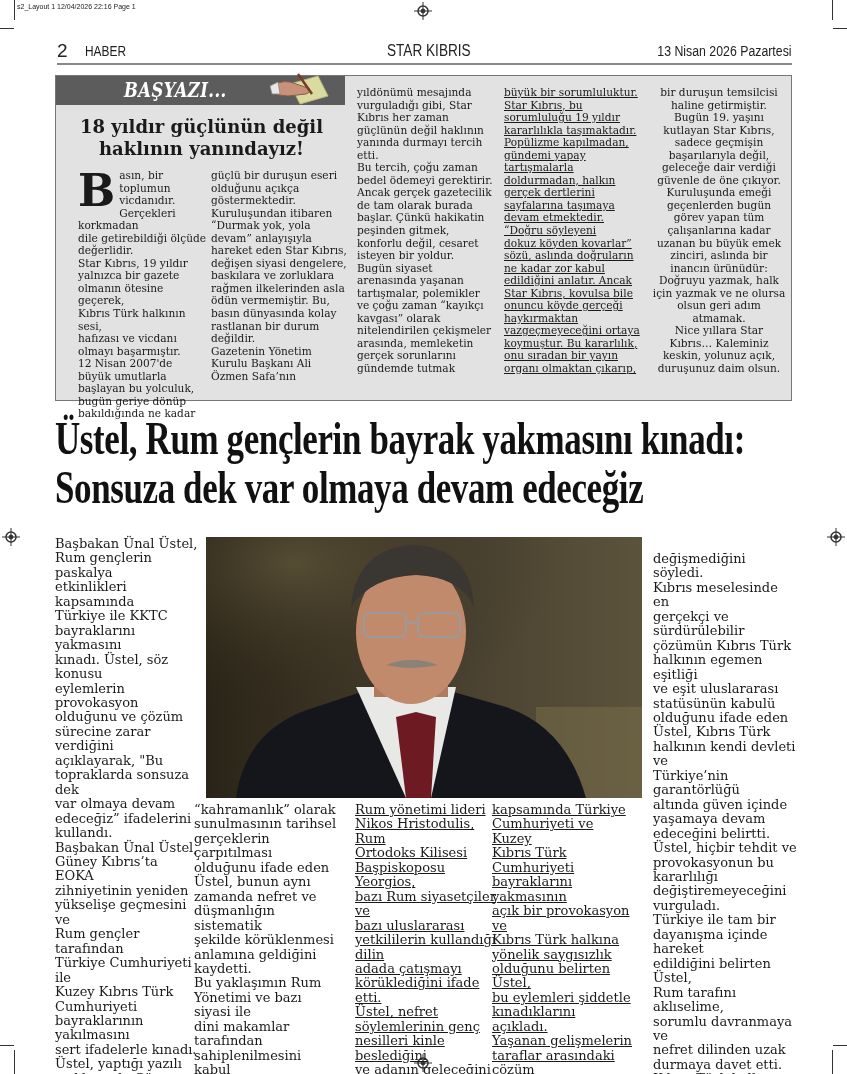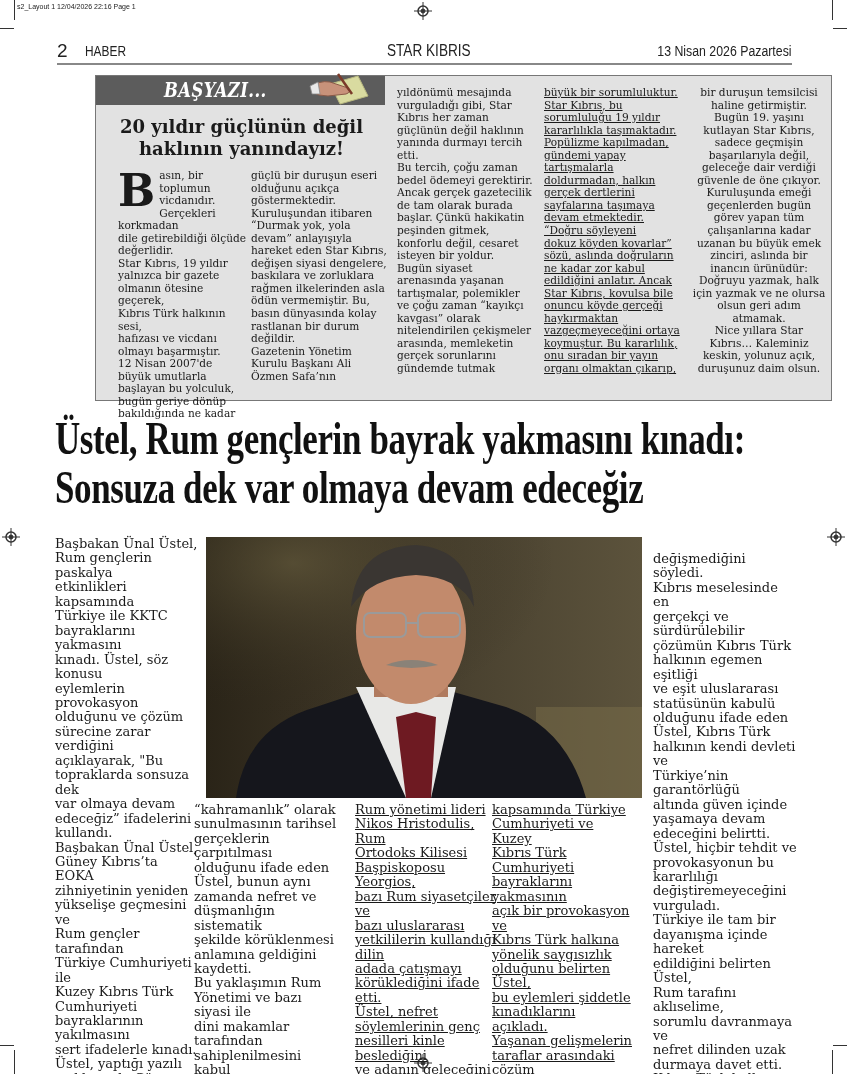--- a/index.html
+++ b/index.html
@@ -18,21 +18,21 @@
 
   
   .hdr-row { left: 57px; top: 40px; width: 735px; height: 22px; font-family: "Liberation Sans", sans-serif; }
   .hdr-num { left: 0; top: 0; font-size: 19px; color: #222; }
   .hdr-sec { left: 28px; top: 3px; font-size: 14px; color: #222; transform: scaleX(0.85); transform-origin: left; }
   .hdr-paper { left: 330px; top: 2px; font-size: 16px; color: #222; transform: scaleX(0.85); transform-origin: left; }
   .hdr-date { right: 0; top: 3px; font-size: 14px; color: #222; transform: scaleX(0.88); transform-origin: right; }
   .hdr-rule { left: 57px; top: 63px; width: 735px; height: 2px; background: #888; }
 
   
-  .ed-box { left: 55px; top: 75px; width: 737px; height: 326px; background: #e2e2e2; border: 1px solid #777; box-sizing: border-box; margin-left: 40px; }
+  .ed-box { left: 55px; top: 75px; width: 737px; height: 326px; background: #e2e2e2; border: 1px solid #777; box-sizing: border-box; }
   .ed-banner { left: 0; top: 0; width: 289px; height: 29px; background: #5c5c5c; }
   .ed-banner-text { left: 68px; top: 2px; color: #fff; font-family: "DejaVu Serif", serif; font-weight: bold; font-style: italic; font-size: 20px; letter-spacing: 0.5px; transform: scaleX(0.82); transform-origin: left; }
   .ed-illus { left: 212px; top: -6px; width: 62px; height: 36px; }
   .ed-title { left: 8px; top: 40px; width: 275px; text-align: center; font-family: "DejaVu Serif", serif; font-weight: bold; font-size: 18px; line-height: 22px; color: #1a1a1a; }
   .ed-col { font-size: 10.6px; line-height: 12.55px; color: #1a1a1a; white-space: pre-line; }
   .dropcap { font-family: "DejaVu Serif", serif; font-size: 44px; line-height: 40px; font-weight: bold; }
 
   
   .headline { left: 55px; top: 414px; width: 740px; font-family: "Liberation Serif", serif; font-weight: bold; font-size: 46px; line-height: 49px; color: #111; transform: scaleX(0.76); transform-origin: left; white-space: nowrap; letter-spacing: -0.5px; }
 
@@ -92,21 +92,21 @@
 <div class="abs ed-box">
   <div class="abs ed-banner">
     <span class="abs ed-banner-text">BAŞYAZI...</span>
   </div>
   <svg class="abs ed-illus" viewBox="0 0 62 36">
     <polygon points="22,14 50,6 60,26 32,34" fill="#d9dba0" stroke="#b8b880" stroke-width="1"></polygon>
     <path d="M4,18 Q10,10 22,12 L40,18 Q44,22 38,24 L20,26 Q10,26 4,22 Z" fill="#c8927a" stroke="#8a5a48" stroke-width="1"></path>
     <path d="M2,16 L10,12 L12,24 L4,24 Z" fill="#e8e8e8" stroke="#888" stroke-width="0.8"></path>
     <line x1="30" y1="4" x2="44" y2="24" stroke="#7a3a2a" stroke-width="2.5"></line>
   </svg>
-  <div class="abs ed-title">20 yıldır güçlünün değil haklının yanındayız!</div>
+  <div class="abs ed-title">18 yıldır güçlünün değil haklının yanındayız!</div>
 
   <div class="abs" style="left:22px; top:93px; width:130px;">
     <span class="dropcap" style="float:left; margin:2px 4px 0 0;">B</span>
     <div class="ed-col">asın, bir
 toplumun
 vicdanıdır.
 Gerçekleri korkmadan
 dile getirebildiği ölçüde
 değerlidir.
    Star Kıbrıs, 19 yıldır

